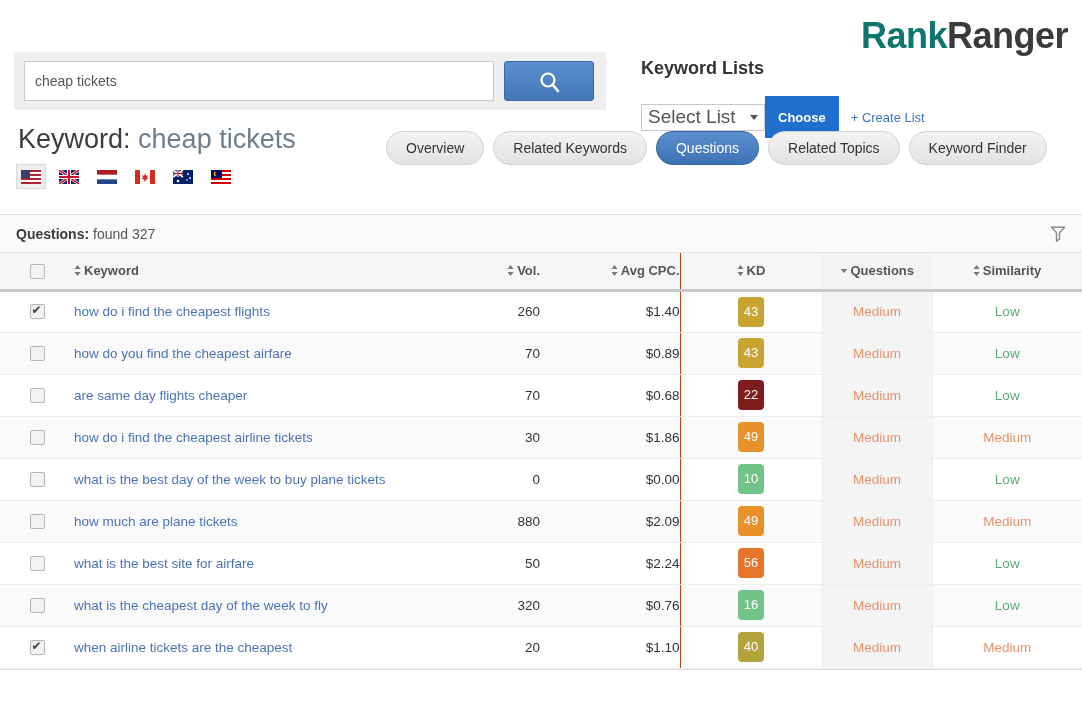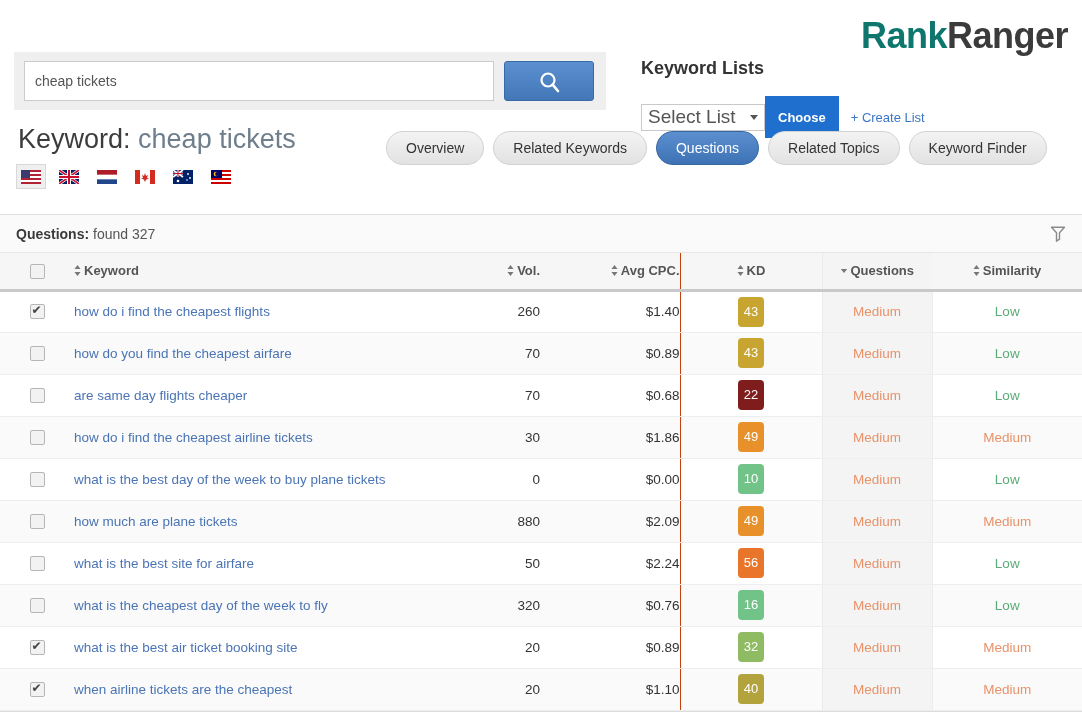--- a/index.html
+++ b/index.html
@@ -535,29 +535,20 @@
           <td class="c-check"><span class="cb "></span></td>
           <td class="c-kw"><span class="kwlink">what is the cheapest day of the week to fly</span></td>
           <td class="c-vol"><span class="vol">320</span></td>
           <td class="c-cpc"><span class="cpc">$0.76</span></td>
           <td class="c-kd"><span class="kd-badge" style="background:#72c387">16</span></td>
           <td class="c-rel"><span class="rel-val">Medium</span></td>
           <td class="c-sim"><span class="sim-low">Low</span></td>
         </tr>
         <tr>
           <td class="c-check"><span class="cb checked"></span></td>
-          <td class="c-kw"><span class="kwlink">what is the best air ticket booking site</span></td>
-          <td class="c-vol"><span class="vol">20</span></td>
-          <td class="c-cpc"><span class="cpc">$0.89</span></td>
-          <td class="c-kd"><span class="kd-badge" style="background:#8fbc63">32</span></td>
-          <td class="c-rel"><span class="rel-val">Medium</span></td>
-          <td class="c-sim"><span class="sim-med">Medium</span></td>
-        </tr>
-        <tr>
-          <td class="c-check"><span class="cb checked"></span></td>
           <td class="c-kw"><span class="kwlink">when airline tickets are the cheapest</span></td>
           <td class="c-vol"><span class="vol">20</span></td>
           <td class="c-cpc"><span class="cpc">$1.10</span></td>
           <td class="c-kd"><span class="kd-badge" style="background:#b2a33c">40</span></td>
           <td class="c-rel"><span class="rel-val">Medium</span></td>
           <td class="c-sim"><span class="sim-med">Medium</span></td>
         </tr>
       </tbody>
   </table>
 </div>

